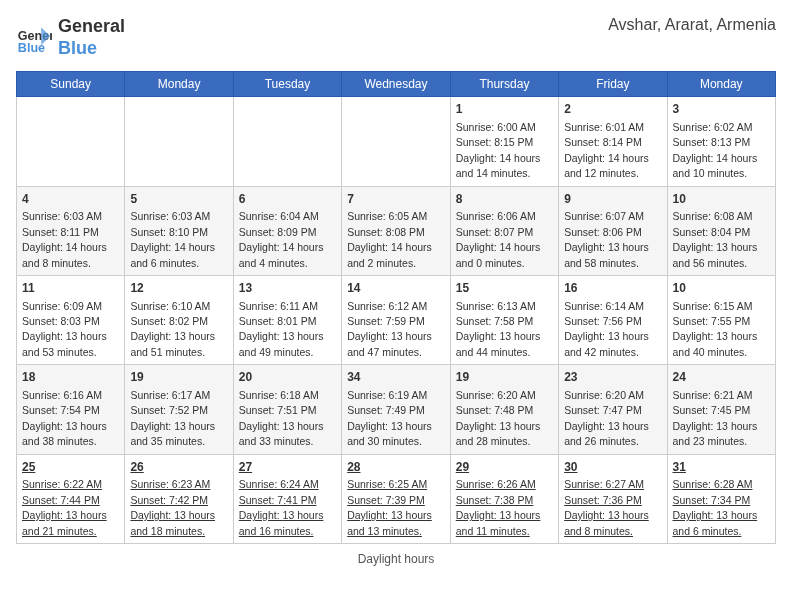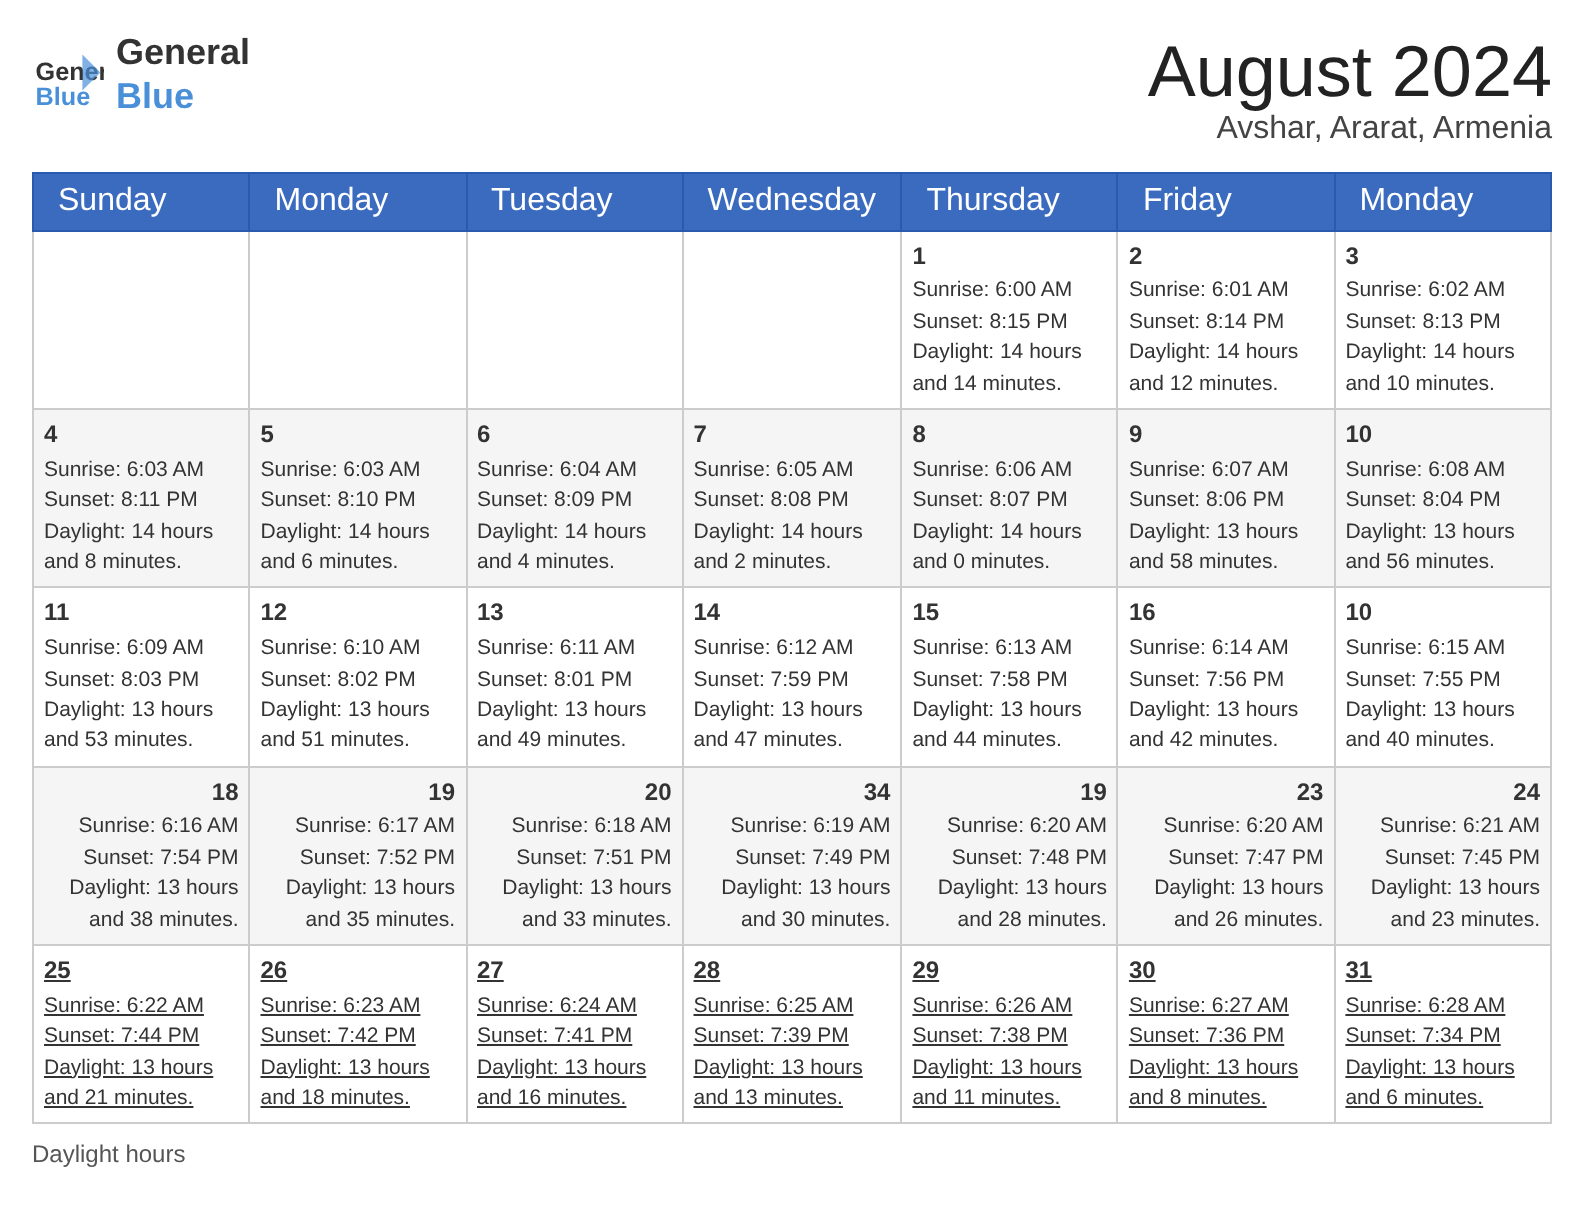--- a/index.html
+++ b/index.html
@@ -48,23 +48,23 @@
       color: #444;
     }
     .calendar {
       width: 100%;
       border-collapse: collapse;
       font-size: 11px;
     }
     .calendar th {
       background: #3a6bbf;
       color: #fff;
-      text-align: left;
-      padding: 5px 12px;
-      font-size: 16px;
+      text-align: center;
+      padding: 5px 22px;
+      font-size: 12px;
       font-weight: normal;
       border: 1px solid #2a5aaf;
     }
     .calendar td {
       vertical-align: top;
       border: 1px solid #ccc;
       padding: 4px 5px;
       width: 108px;
       min-height: 80px;
       color: #333;
@@ -86,48 +86,47 @@
       font-size: 10.5px;
       color: #333;
     }
     .empty-cell {
       background: #fff !important;
     }
     .footer-note {
       margin-top: 8px;
       font-size: 12px;
       color: #555;
-      text-align: left;
+      text-align: center;
     }
     
     .week-row-1 td { background: #fff; }
     .week-row-2 td { background: #f0f0f0; }
     .week-row-3 td { background: #fff; }
-    .week-row-4 td { background: #f0f0f0; text-align: right; }
+    .week-row-4 td { background: #f0f0f0; }
     .week-row-5 td { background: #fff; text-decoration: underline; }
   </style>
 </head>
 <body>
 
 <div class="header">
   <div class="logo">
     <svg class="logo-icon" viewBox="0 0 40 40" xmlns="http://www.w3.org/2000/svg">
       <text x="2" y="22" font-size="14" font-weight="bold" fill="#333">General</text>
       <text x="2" y="36" font-size="14" font-weight="bold" fill="#4a90d9">Blue</text>
       <polygon points="28,8 38,18 28,28" fill="#4a90d9" opacity="0.7"></polygon>
     </svg>
     <div>
       <div class="logo-text">
         <div>General</div>
         <div><span>Blue</span></div>
       </div>
     </div>
   </div>
   <div class="title-block">
-    <div class="main-title">August 2024</div>
     <div class="subtitle">Avshar, Ararat, Armenia</div>
   </div>
 </div>
 
 <table class="calendar">
   <thead>
     <tr>
       <th>Sunday</th>
       <th>Monday</th>
       <th>Tuesday</th>

